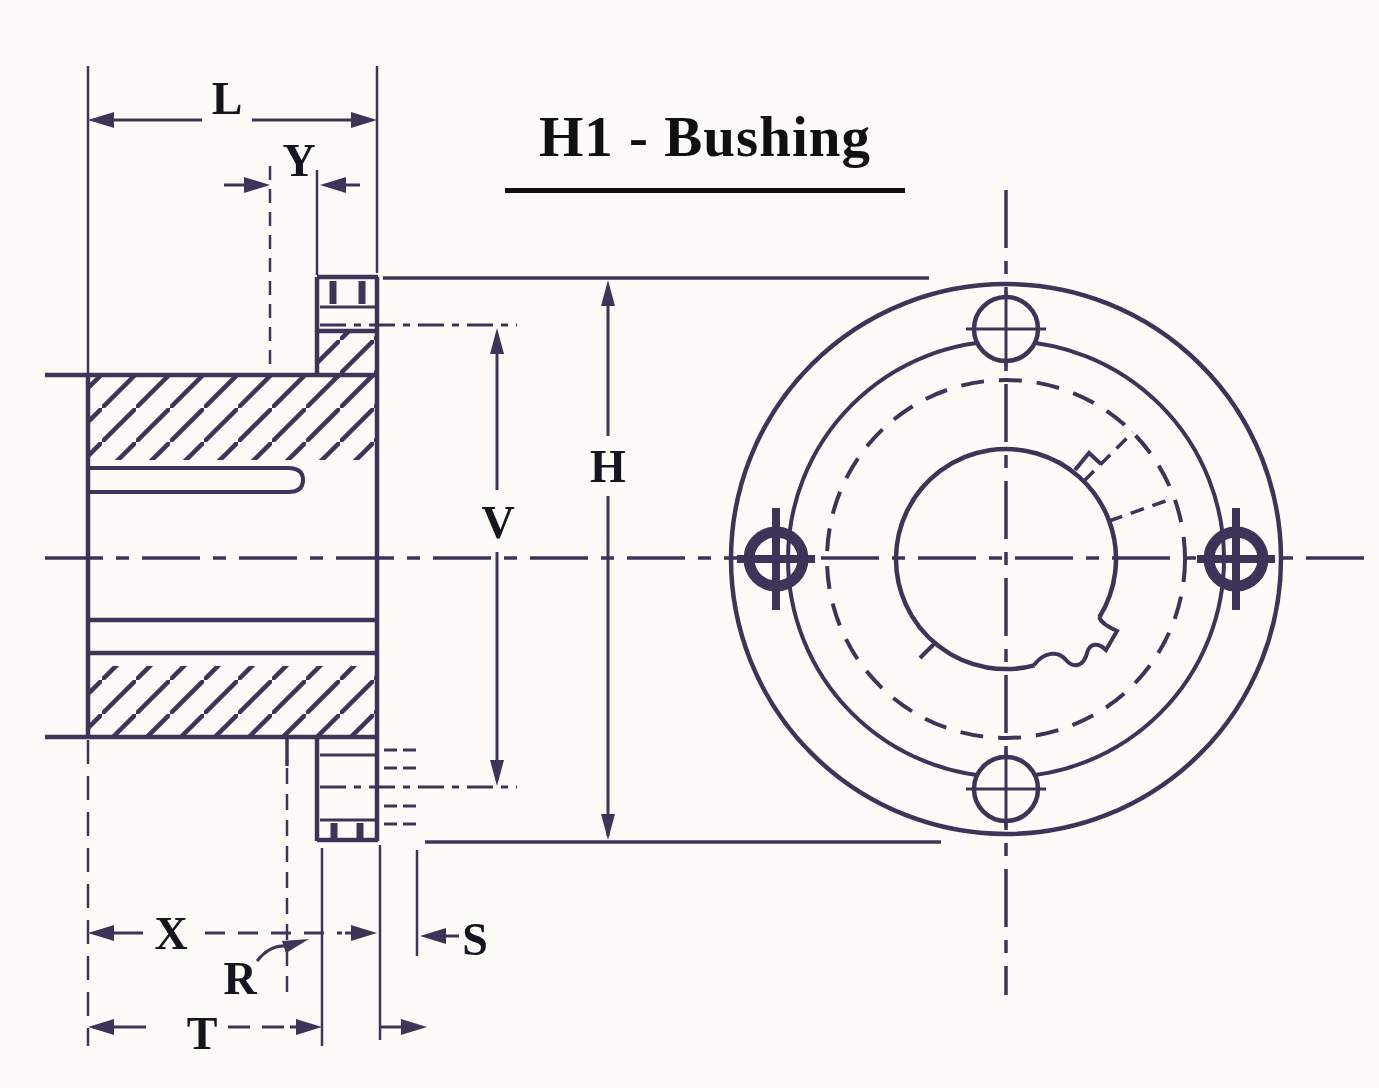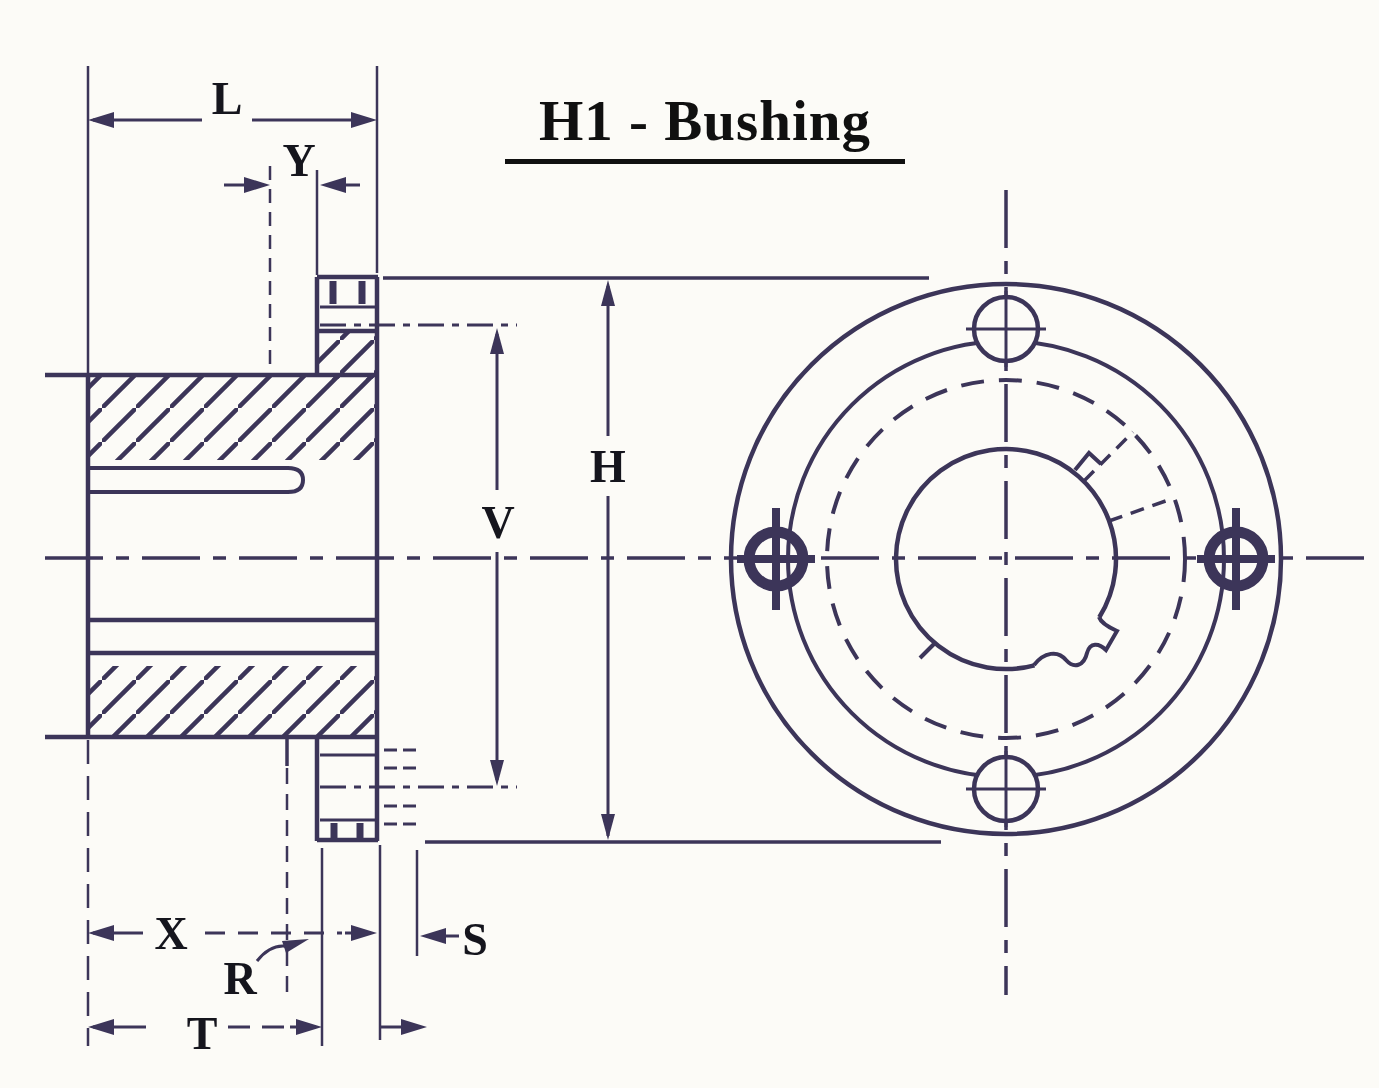--- a/index.html
+++ b/index.html
@@ -22,29 +22,29 @@
   .bgfill{fill:var(--bg);}
   .dim-label{
     font-family:"Liberation Serif", serif;
     font-weight:bold;
     font-size:46px;
     fill:var(--ink);
     text-anchor:middle;
   }
   .drawing-title{
     position:absolute;
-    left:505px;top:88px;
+    left:505px;top:104px;
     width:400px;
     text-align:center;
     font-family:"Liberation Serif", serif;
     font-weight:bold;
     font-size:57px;
     color:var(--title-ink);
     border-bottom:5px solid var(--title-ink);
-    padding-bottom:6px;
+    padding-bottom:19px;
     letter-spacing:1px;
   }
 </style>
 </head>
 <body>
 
 <div class="stage">
 
 <svg width="1379" height="1088" viewBox="0 0 1379 1088">
   <defs>

